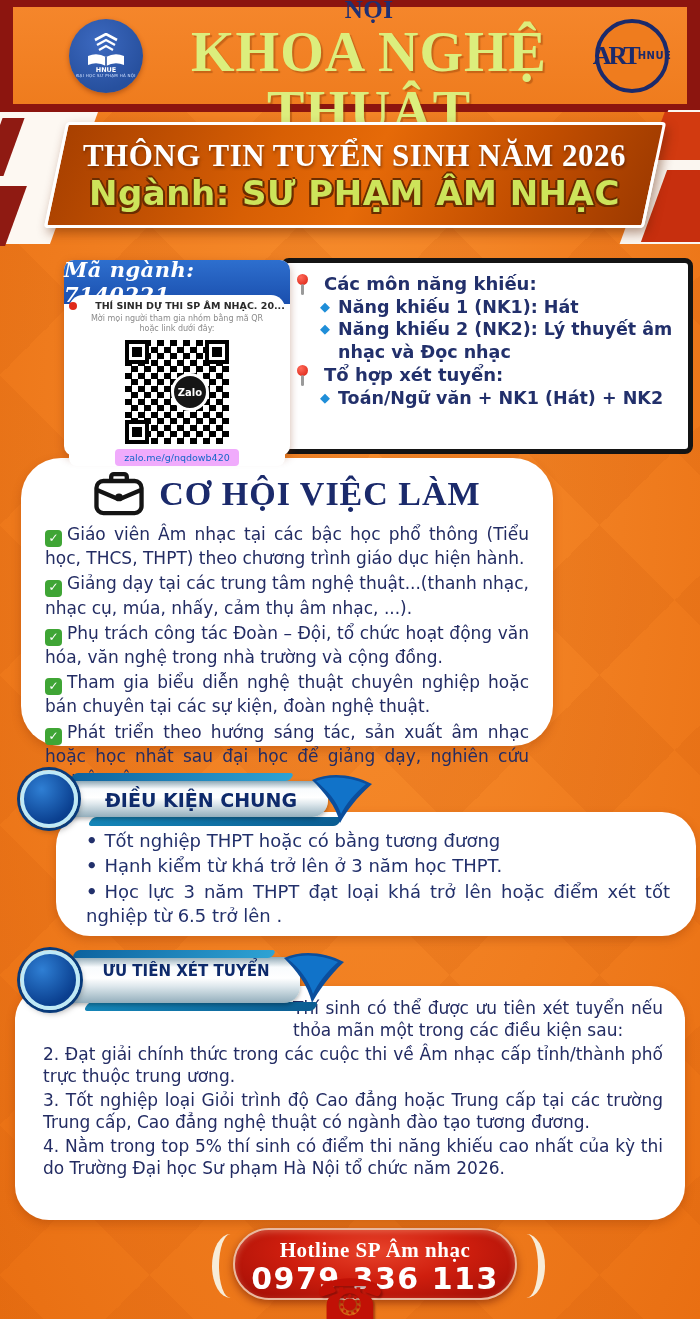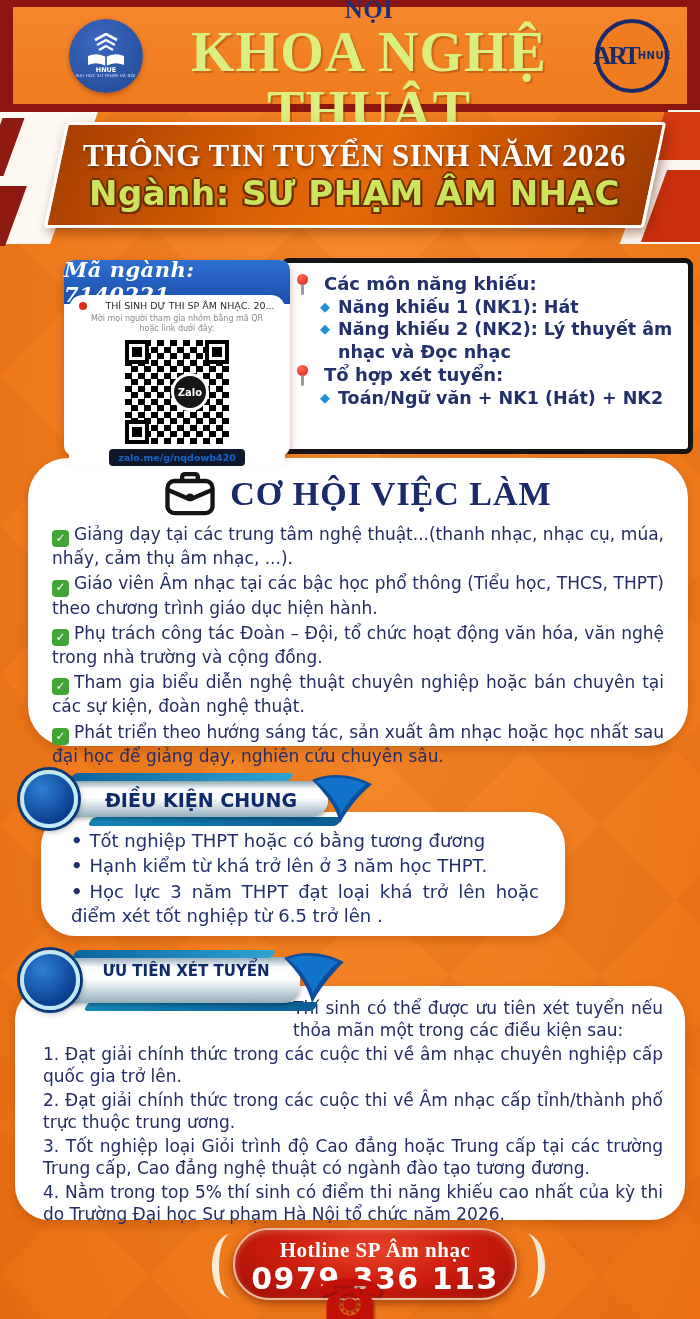--- a/index.html
+++ b/index.html
@@ -55,49 +55,49 @@
 
   
   .qr-card{position:absolute;left:64px;top:260px;width:226px;height:196px;background:#fff;
     border-radius:10px;box-shadow:0 3px 8px rgba(120,40,0,.35);z-index:3;}
   .blue-head{height:44px;background:linear-gradient(180deg,#2e6fce,#1a4fae);
     border-radius:10px 10px 0 0;display:flex;align-items:center;justify-content:center;}
   .ma-nganh{font-family:"DejaVu Serif","Liberation Serif",serif;font-style:italic;font-weight:bold;
     font-size:21px;color:#fff;letter-spacing:.5px;}
   .white-body{margin:-9px 5px 0;background:#fff;border-radius:14px 14px 8px 8px;position:relative;
     padding-top:5px;text-align:center;}
-  .grp-title{font-size:9.5px;font-weight:normal;color:#2a2a2a;display:flex;align-items:center;justify-content:center;gap:18px;}
+  .grp-title{font-size:9.5px;font-weight:bold;color:#2a2a2a;display:flex;align-items:center;justify-content:center;gap:18px;}
   .red-dot{width:8px;height:8px;border-radius:50%;background:#e02a1a;display:inline-block;flex:none;}
   .grp-sub{font-size:8px;color:#8a8a8a;width:180px;margin:3px auto 0;line-height:1.25;}
   .qr{width:104px;height:104px;margin:6px auto 2px;position:relative;
     background:conic-gradient(#000 25%,#fff 0 50%,#000 0 75%,#fff 0) 0 0/13px 13px;outline:4px solid #fff;}
   .finder{position:absolute;width:16px;height:16px;background:#000;border:4px solid #000;
     box-shadow:inset 0 0 0 3px #fff;}
   .f-tl{left:0;top:0;} .f-tr{right:0;top:0;} .f-bl{left:0;bottom:0;}
   .zalo-badge{position:absolute;left:50%;top:50%;transform:translate(-50%,-50%);width:32px;height:32px;
     border-radius:50%;background:#161616;color:#fff;font-size:10px;font-weight:bold;
     display:flex;align-items:center;justify-content:center;border:3px solid #fff;margin-left:13px;}
-  .zalo-link{display:inline-block;font-size:9.5px;font-weight:bold;color:#1566c9;background:#0f172a;
+  .zalo-link{display:inline-block;font-size:9.5px;font-weight:normal;color:#1566c9;background:#f0abfc;
     padding:3px 9px;border-radius:4px;margin-top:3px;}
 
   
   .info-box{position:absolute;left:281px;top:258px;width:412px;height:196px;background:#fff;
     border:5px solid #141414;border-radius:8px;z-index:2;box-sizing:border-box;
     padding:9px 8px 0 10px;color:#22306b;font-weight:600;font-size:17.5px;line-height:1.28;}
   .row-pin{display:flex;align-items:flex-start;gap:16px;font-weight:bold;font-size:18px;}
   .pin{display:inline-block;width:12px;height:22px;position:relative;flex:none;margin-top:2px;}
   .pin::before{content:"";position:absolute;top:0;left:1px;width:11px;height:11px;border-radius:50%;
     background:radial-gradient(circle at 35% 30%,#ff6a5a,#d91f10);}
   .pin::after{content:"";position:absolute;top:10px;left:5px;width:3px;height:11px;background:#9a9a9a;border-radius:2px;}
   .row-di{display:flex;align-items:flex-start;gap:8px;padding-left:24px;}
   .diamond{color:#1f8ed8;font-size:13px;flex:none;margin-top:3px;}
   .di-lines span{display:block;}
 
   
-  .career-card{position:absolute;left:28px;top:458px;width:660px;height:288px;background:#fff;
+  .career-card{position:absolute;left:21px;top:458px;width:532px;height:288px;background:#fff;
     border-radius:40px;box-sizing:border-box;padding:10px 24px 16px;box-shadow:0 4px 10px rgba(140,50,0,.3);z-index:2;}
   .career-title{display:flex;align-items:center;justify-content:center;gap:14px;height:52px;}
   .career-title-text{font-weight:bold;font-size:34px;color:#1b2a6b;letter-spacing:1px;}
   .career-list p{margin:3px 0;font-size:17px;line-height:1.3;color:#232c63;text-align:justify;font-weight:500;}
   .check{display:inline-flex;align-items:center;justify-content:center;width:17px;height:17px;
     background:#3fa535;color:#fff;font-size:12px;font-weight:bold;border-radius:4px;
     margin-right:5px;vertical-align:-2px;}
 
   
   .ribbon{position:absolute;z-index:4;}
@@ -110,21 +110,21 @@
     background:linear-gradient(90deg,#1586b8,#0b5d92);}
   .rb-circle{position:absolute;border-radius:50%;box-sizing:border-box;
     background:radial-gradient(circle at 35% 30%,#2f7fd4,#0a3f8f 72%);
     border:4px solid #bfe9f6;box-shadow:0 0 0 3px #083a7a,2px 3px 6px rgba(0,0,0,.35);}
   .rb-label{position:absolute;color:#0e2a6b;font-weight:bold;text-align:center;}
   .rb-flick{position:absolute;}
 
   
   .cond-card{position:absolute;background:#fff;border-radius:34px;box-sizing:border-box;
     box-shadow:0 4px 10px rgba(140,50,0,.3);color:#22306b;z-index:2;}
-  .card-general{left:41px;top:812px;width:524px;height:124px;padding:16px 26px 4px 30px;}
+  .card-general{left:56px;top:812px;width:640px;height:124px;padding:16px 26px 4px 30px;}
   .card-general p{margin:1px 0;font-size:18px;line-height:1.35;font-weight:500;text-align:justify;}
   .bullet{margin-right:7px;font-weight:bold;}
   .card-priority{left:15px;top:986px;width:670px;height:234px;padding:10px 22px 0 28px;}
   .card-priority p{margin:1px 0;font-size:17px;line-height:1.32;font-weight:500;text-align:justify;color:#232c63;}
   .rb-spacer{float:left;width:250px;height:42px;}
 
   
   .hotline-pill{position:absolute;left:233px;top:1228px;width:284px;height:72px;border-radius:40px;
     background:radial-gradient(ellipse at 50% 30%,#e8432a 0%,#cf1e0e 45%,#9e0d05 100%);
     border:2px solid #e9b9a0;box-shadow:0 3px 8px rgba(90,10,0,.5),inset 0 2px 6px rgba(255,200,160,.35);
@@ -229,22 +229,22 @@
     <div class="career-title">
       <svg width="52" height="46" viewBox="0 0 60 52">
         <rect x="21" y="3" width="18" height="11" rx="3" fill="none" stroke="#141414" stroke-width="5"></rect>
         <rect x="4" y="11" width="52" height="37" rx="8" fill="#fff" stroke="#141414" stroke-width="5"></rect>
         <path d="M6 22 L27 31 M54 22 L33 31" stroke="#141414" stroke-width="5" fill="none" stroke-linecap="round"></path>
         <circle cx="30" cy="30" r="4.5" fill="#141414"></circle>
       </svg>
       <span class="career-title-text serif">CƠ HỘI VIỆC LÀM</span>
     </div>
     <div class="career-list">
+      <p><span class="check">✓</span><span>Giáo viên Âm nhạc tại các bậc học phổ thông (Tiểu học, THCS, THPT) theo chương trình giáo dục hiện hành.</span></p>
       <p><span class="check">✓</span><span>Giảng dạy tại các trung tâm nghệ thuật...(thanh nhạc, nhạc cụ, múa, nhấy, cảm thụ âm nhạc, ...).</span></p>
-      <p><span class="check">✓</span><span>Giáo viên Âm nhạc tại các bậc học phổ thông (Tiểu học, THCS, THPT) theo chương trình giáo dục hiện hành.</span></p>
       <p><span class="check">✓</span><span>Phụ trách công tác Đoàn – Đội, tổ chức hoạt động văn hóa, văn nghệ trong nhà trường và cộng đồng.</span></p>
       <p><span class="check">✓</span><span>Tham gia biểu diễn nghệ thuật chuyên nghiệp hoặc bán chuyên tại các sự kiện, đoàn nghệ thuật.</span></p>
       <p><span class="check">✓</span><span>Phát triển theo hướng sáng tác, sản xuất âm nhạc hoặc học nhất sau đại học để giảng dạy, nghiên cứu chuyên sâu.</span></p>
     </div>
   </div>
 
   <div class="ribbon" style="left:20px;top:770px;width:360px;height:58px;">
     <div class="rb-bot" style="left:70px;top:47px;width:250px;"></div>
     <div class="rb-bar" style="left:40px;top:11px;width:268px;"></div>
     <div class="rb-top" style="left:52px;top:3px;width:220px;"></div>
@@ -271,21 +271,20 @@
       <path d="M6 9 C22 3 40 5 56 12 C44 23 36 33 31 44 C27 30 17 18 6 9 Z" fill="#1173c9"></path>
     </svg>
     <div class="rb-circle" style="left:0;top:2px;width:60px;height:60px;"></div>
     <div class="rb-label" style="left:66px;top:14px;width:200px;font-size:15px;line-height:1.25;">
       <span style="display:block;">ƯU TIÊN XÉT TUYỂN</span>
     </div>
   </div>
 
   <div class="cond-card card-priority">
     <p><span class="rb-spacer"></span><span>Thí sinh có thể được ưu tiên xét tuyển nếu thỏa mãn một trong các điều kiện sau:</span></p>
-    <p>1.  Đạt giải chính thức trong các cuộc thi về âm nhạc chuyên nghiệp cấp quốc gia trở lên.</p>
     <p>2. Đạt giải chính thức trong các cuộc thi  về Âm nhạc cấp tỉnh/thành phố trực thuộc trung ương.</p>
     <p>3. Tốt nghiệp loại Giỏi trình độ Cao đẳng hoặc Trung cấp tại các trường Trung cấp, Cao đẳng nghệ thuật có ngành đào tạo tương đương.</p>
     <p>4. Nằm trong top 5% thí sinh có điểm thi năng khiếu cao nhất của kỳ thi do Trường Đại học Sư phạm Hà Nội tổ chức năm 2026.</p>
   </div>
 
   <div class="arc arc-l"></div>
   <div class="arc arc-r"></div>
   <div class="hotline-pill">
     <div class="hot-label serif">Hotline SP Âm nhạc</div>
     <div class="hot-phone">0979 336 113</div>

